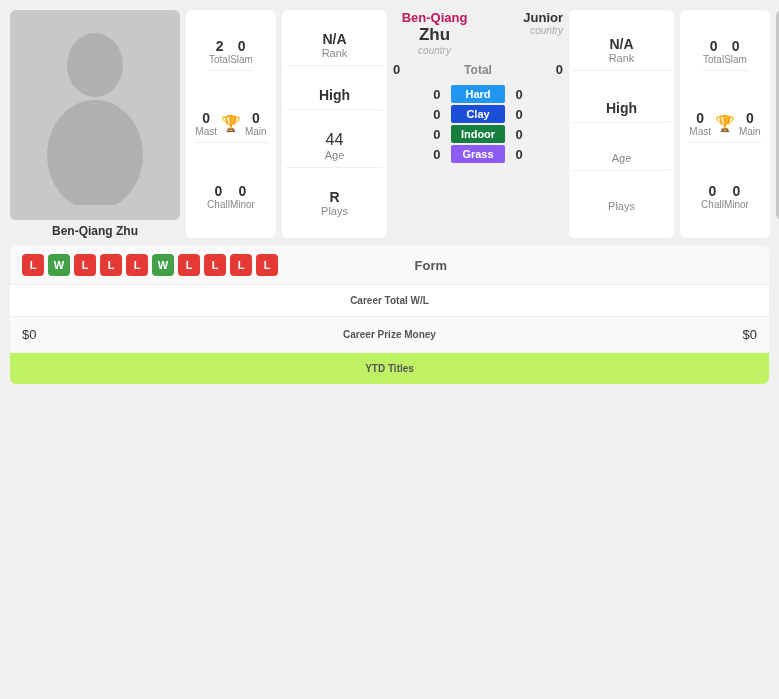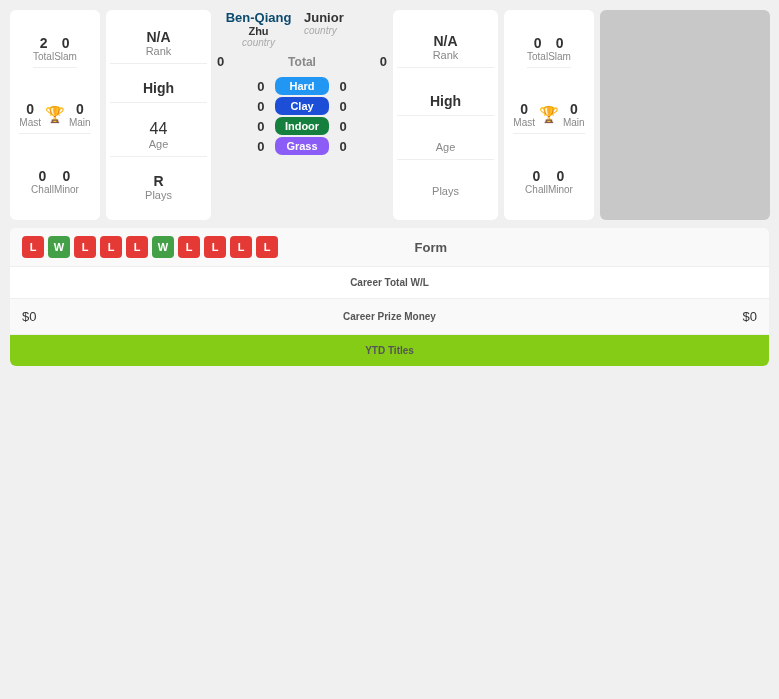--- a/index.html
+++ b/index.html
@@ -97,21 +97,21 @@
       align-items: center;
       justify-content: space-between;
       margin: 2px 0;
     }
 
     .surface-badge {
       color: #fff;
       font-size: 11px;
       font-weight: bold;
       padding: 3px 10px;
-      border-radius: 7px;
+      border-radius: 2px;
       text-align: center;
       flex: 1;
       margin: 0 4px;
     }
 
     .surface-score {
       font-size: 13px;
       font-weight: bold;
       color: #333;
       width: 20px;
@@ -215,21 +215,21 @@
       align-items: center;
       padding: 10px 12px;
       border-bottom: 1px solid #eee;
       background: #f9f9f9;
     }
 
     .ytd-row {
       display: flex;
       align-items: center;
       padding: 10px 12px;
-      background: #84cc16;
+      background: #bef264;
     }
 
     
     .top-section {
       display: flex;
       gap: 6px;
       margin-bottom: 8px;
     }
 
     .name-over-photo {
@@ -292,20 +292,29 @@
       font-style: italic;
     }
   </style>
 </head>
 <body>
 
 <div class="main-container">
 
   <div class="top-section">
 
+    <div class="player-photo-wrapper">
+      <div class="player-photo">
+        <svg class="player-silhouette" viewBox="0 0 120 180" xmlns="http://www.w3.org/2000/svg">
+          <ellipse cx="60" cy="40" rx="28" ry="32" fill="#b0b0b0"></ellipse>
+          <ellipse cx="60" cy="130" rx="48" ry="55" fill="#b0b0b0"></ellipse>
+        </svg>
+      </div>
+      <div class="name-over-photo">Ben-Qiang Zhu</div>
+    </div>
 
     <div class="info-panel">
 
       <div class="inline-stat-pair">
         <div class="stat-item">
           <span class="stat-value">2</span>
           <span class="stat-label">Total</span>
         </div>
         <div class="stat-item">
           <span class="stat-value">0</span>
@@ -352,25 +361,25 @@
       <div class="info-panel-section">
         <span class="plays-val">R</span>
         <span class="rank-lbl">Plays</span>
       </div>
     </div>
 
     <div class="center-panel">
 
       <div style="display:flex;width:100%;justify-content:space-around;align-items:flex-start;gap:4px;">
         <div style="text-align:center;flex:1;">
-          <div style="font-size:13px;font-weight:bold;color:#0c4a6e;">Ben-Qiang</div>
-          <div style="font-size:11px;font-weight:bold;color:#333;">Zhu</div>
+          <div style="font-size:13px;font-weight:bold;color:#be185d;">Ben-Qiang</div>
+          <div style="font-size:17px;font-weight:bold;color:#333;">Zhu</div>
           <div class="country-img">country</div>
         </div>
-        <div style="text-align:left;flex:1;">
+        <div style="text-align:right;flex:1;">
           <div style="font-size:13px;font-weight:bold;color:#333;">Junior</div>
           <div class="country-img">country</div>
         </div>
       </div>
 
       <div class="total-row">
         <span>0</span>
         <span style="font-size:12px;color:#888;">Total</span>
         <span>0</span>
       </div>

